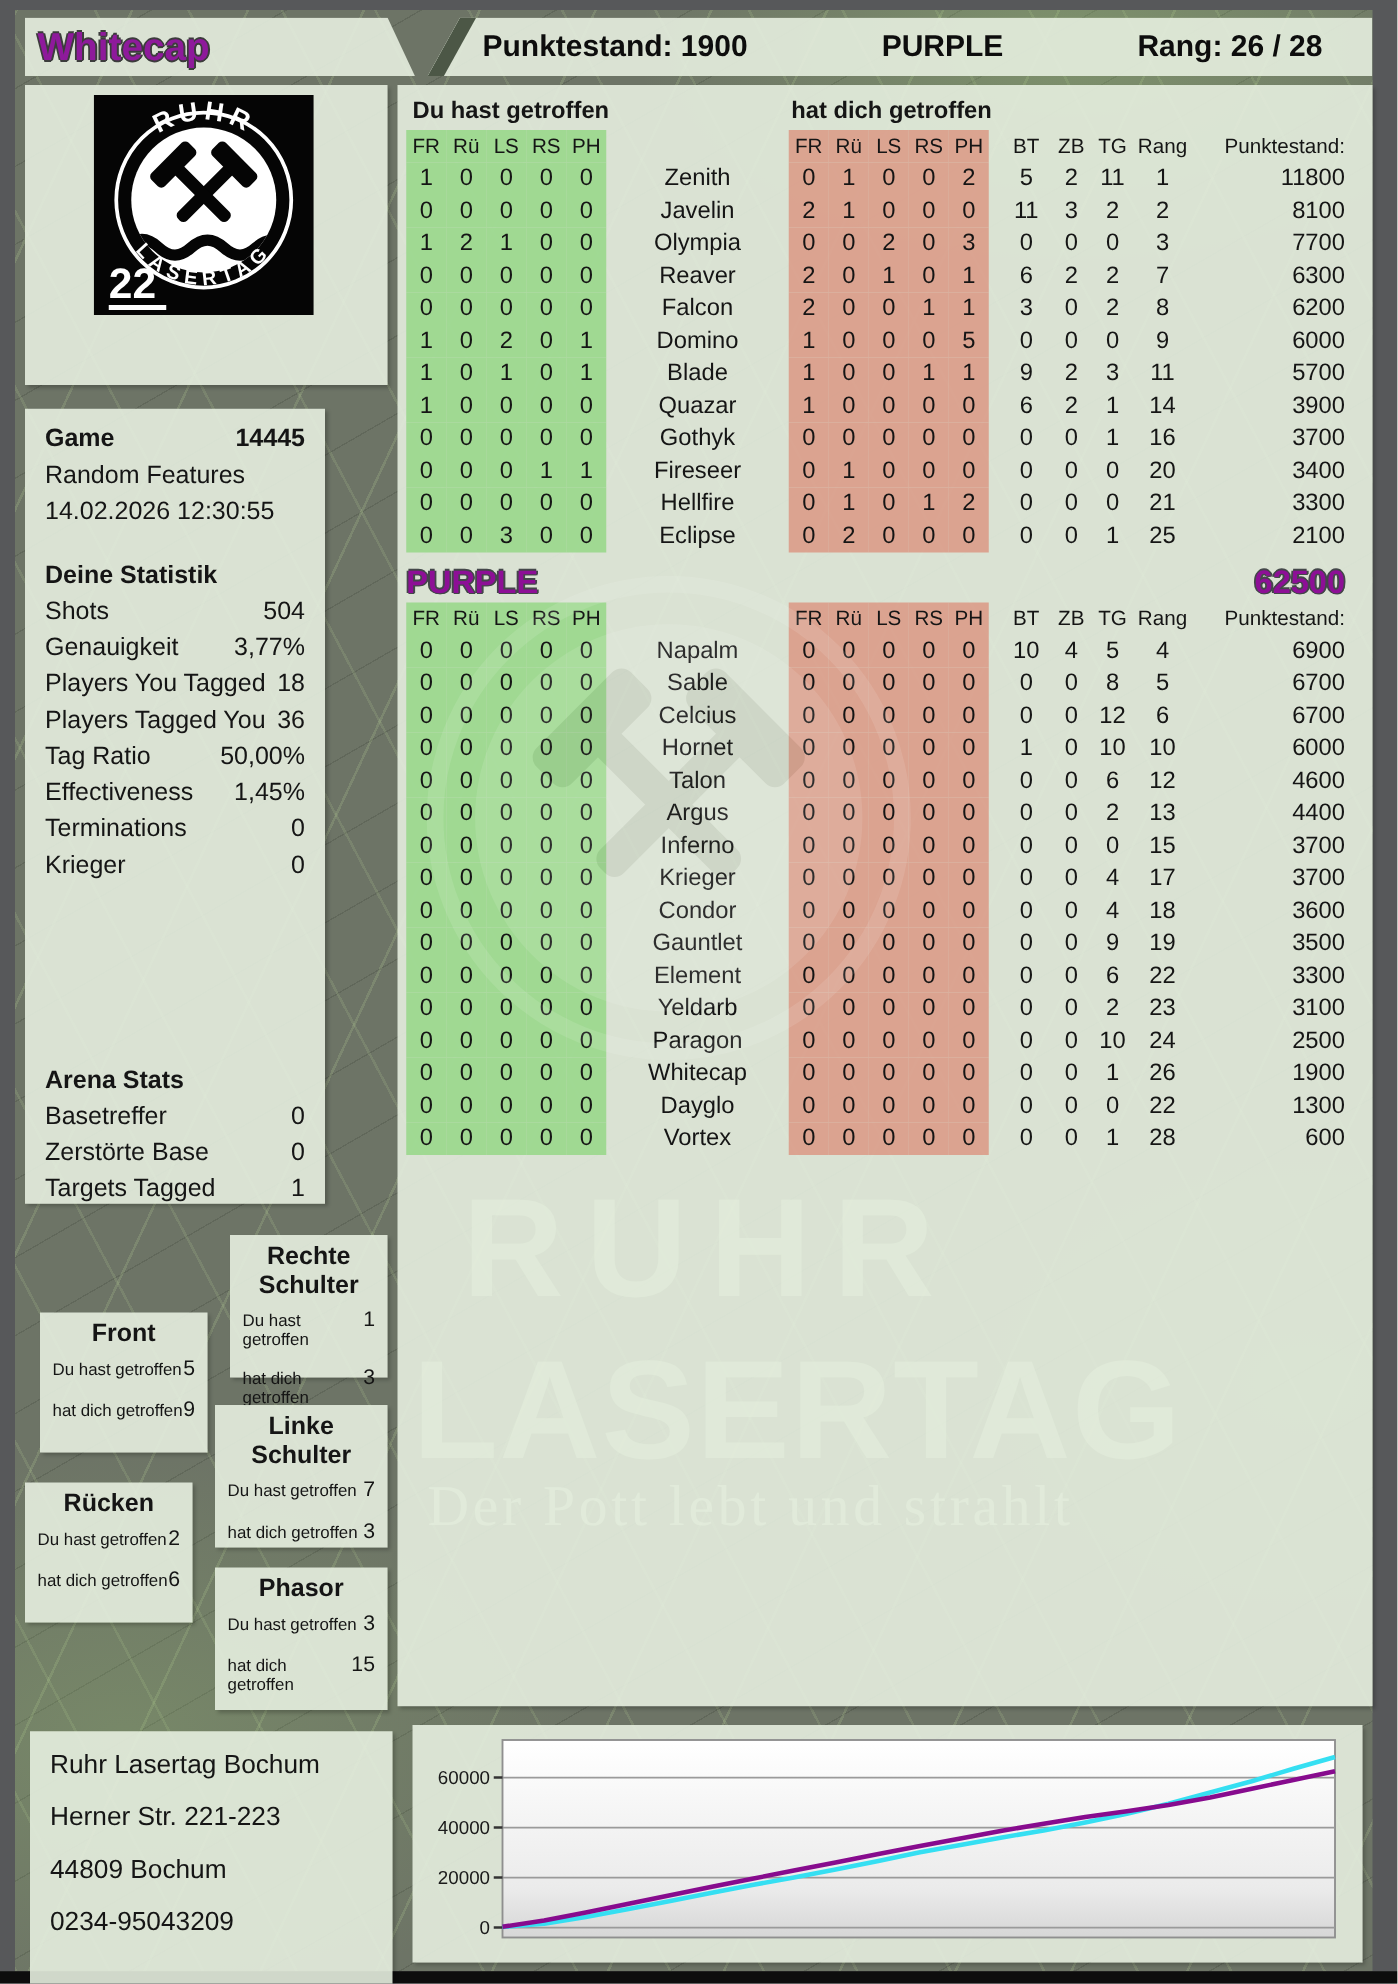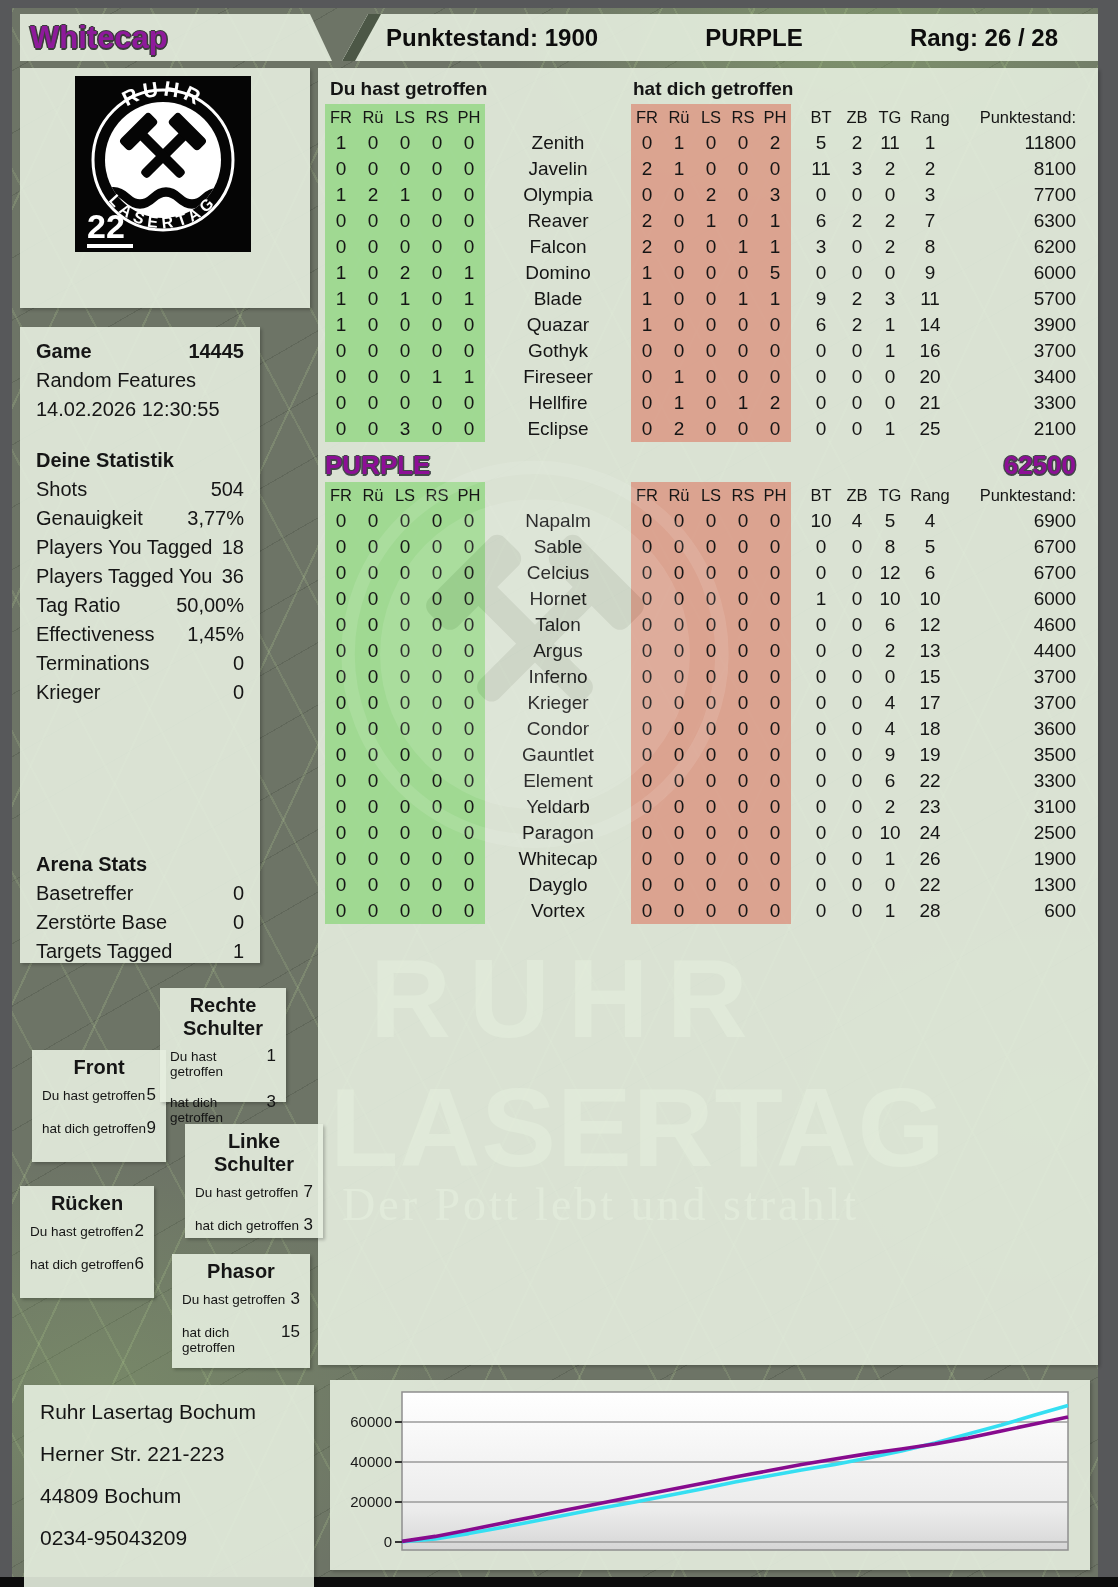--- a/index.html
+++ b/index.html
@@ -66,22 +66,22 @@
   .cell.n{text-align:center;}
   .team-gap{height:6px;}
 
   
   .zone{z-index:2;box-sizing:border-box;padding:6px 10px;}
   .zone h3{margin:0 0 6px 0;font-size:20px;text-align:center;}
   .zrow{display:flex;justify-content:space-between;font-size:13.5px;margin-bottom:13px;align-items:baseline;}
   .zrow .v{font-size:17px;}
   #zone-front{left:32px;top:1050px;width:134px;height:112px;}
   #zone-ruecken{left:20px;top:1186px;width:134px;height:112px;}
-  #zone-rechte{left:160px;top:988px;width:126px;height:114px;}
-  #zone-linke{left:172px;top:1124px;width:138px;height:114px;margin-left:13px;}
+  #zone-rechte{left:184px;top:988px;width:126px;height:114px;}
+  #zone-linke{left:172px;top:1124px;width:138px;height:114px;}
   #zone-phasor{left:172px;top:1254px;width:138px;height:114px;}
 
   
   #addr-panel{left:24px;top:1385px;width:290px;height:215px;z-index:2;box-sizing:border-box;padding:6px 16px;}
   #addr-panel div{font-size:21px;line-height:42px;white-space:nowrap;}
   #chart-panel{left:330px;top:1380px;width:760px;height:190px;z-index:2;box-sizing:border-box;padding:4px 8px;}
 </style>
 </head>
 <body>
 

